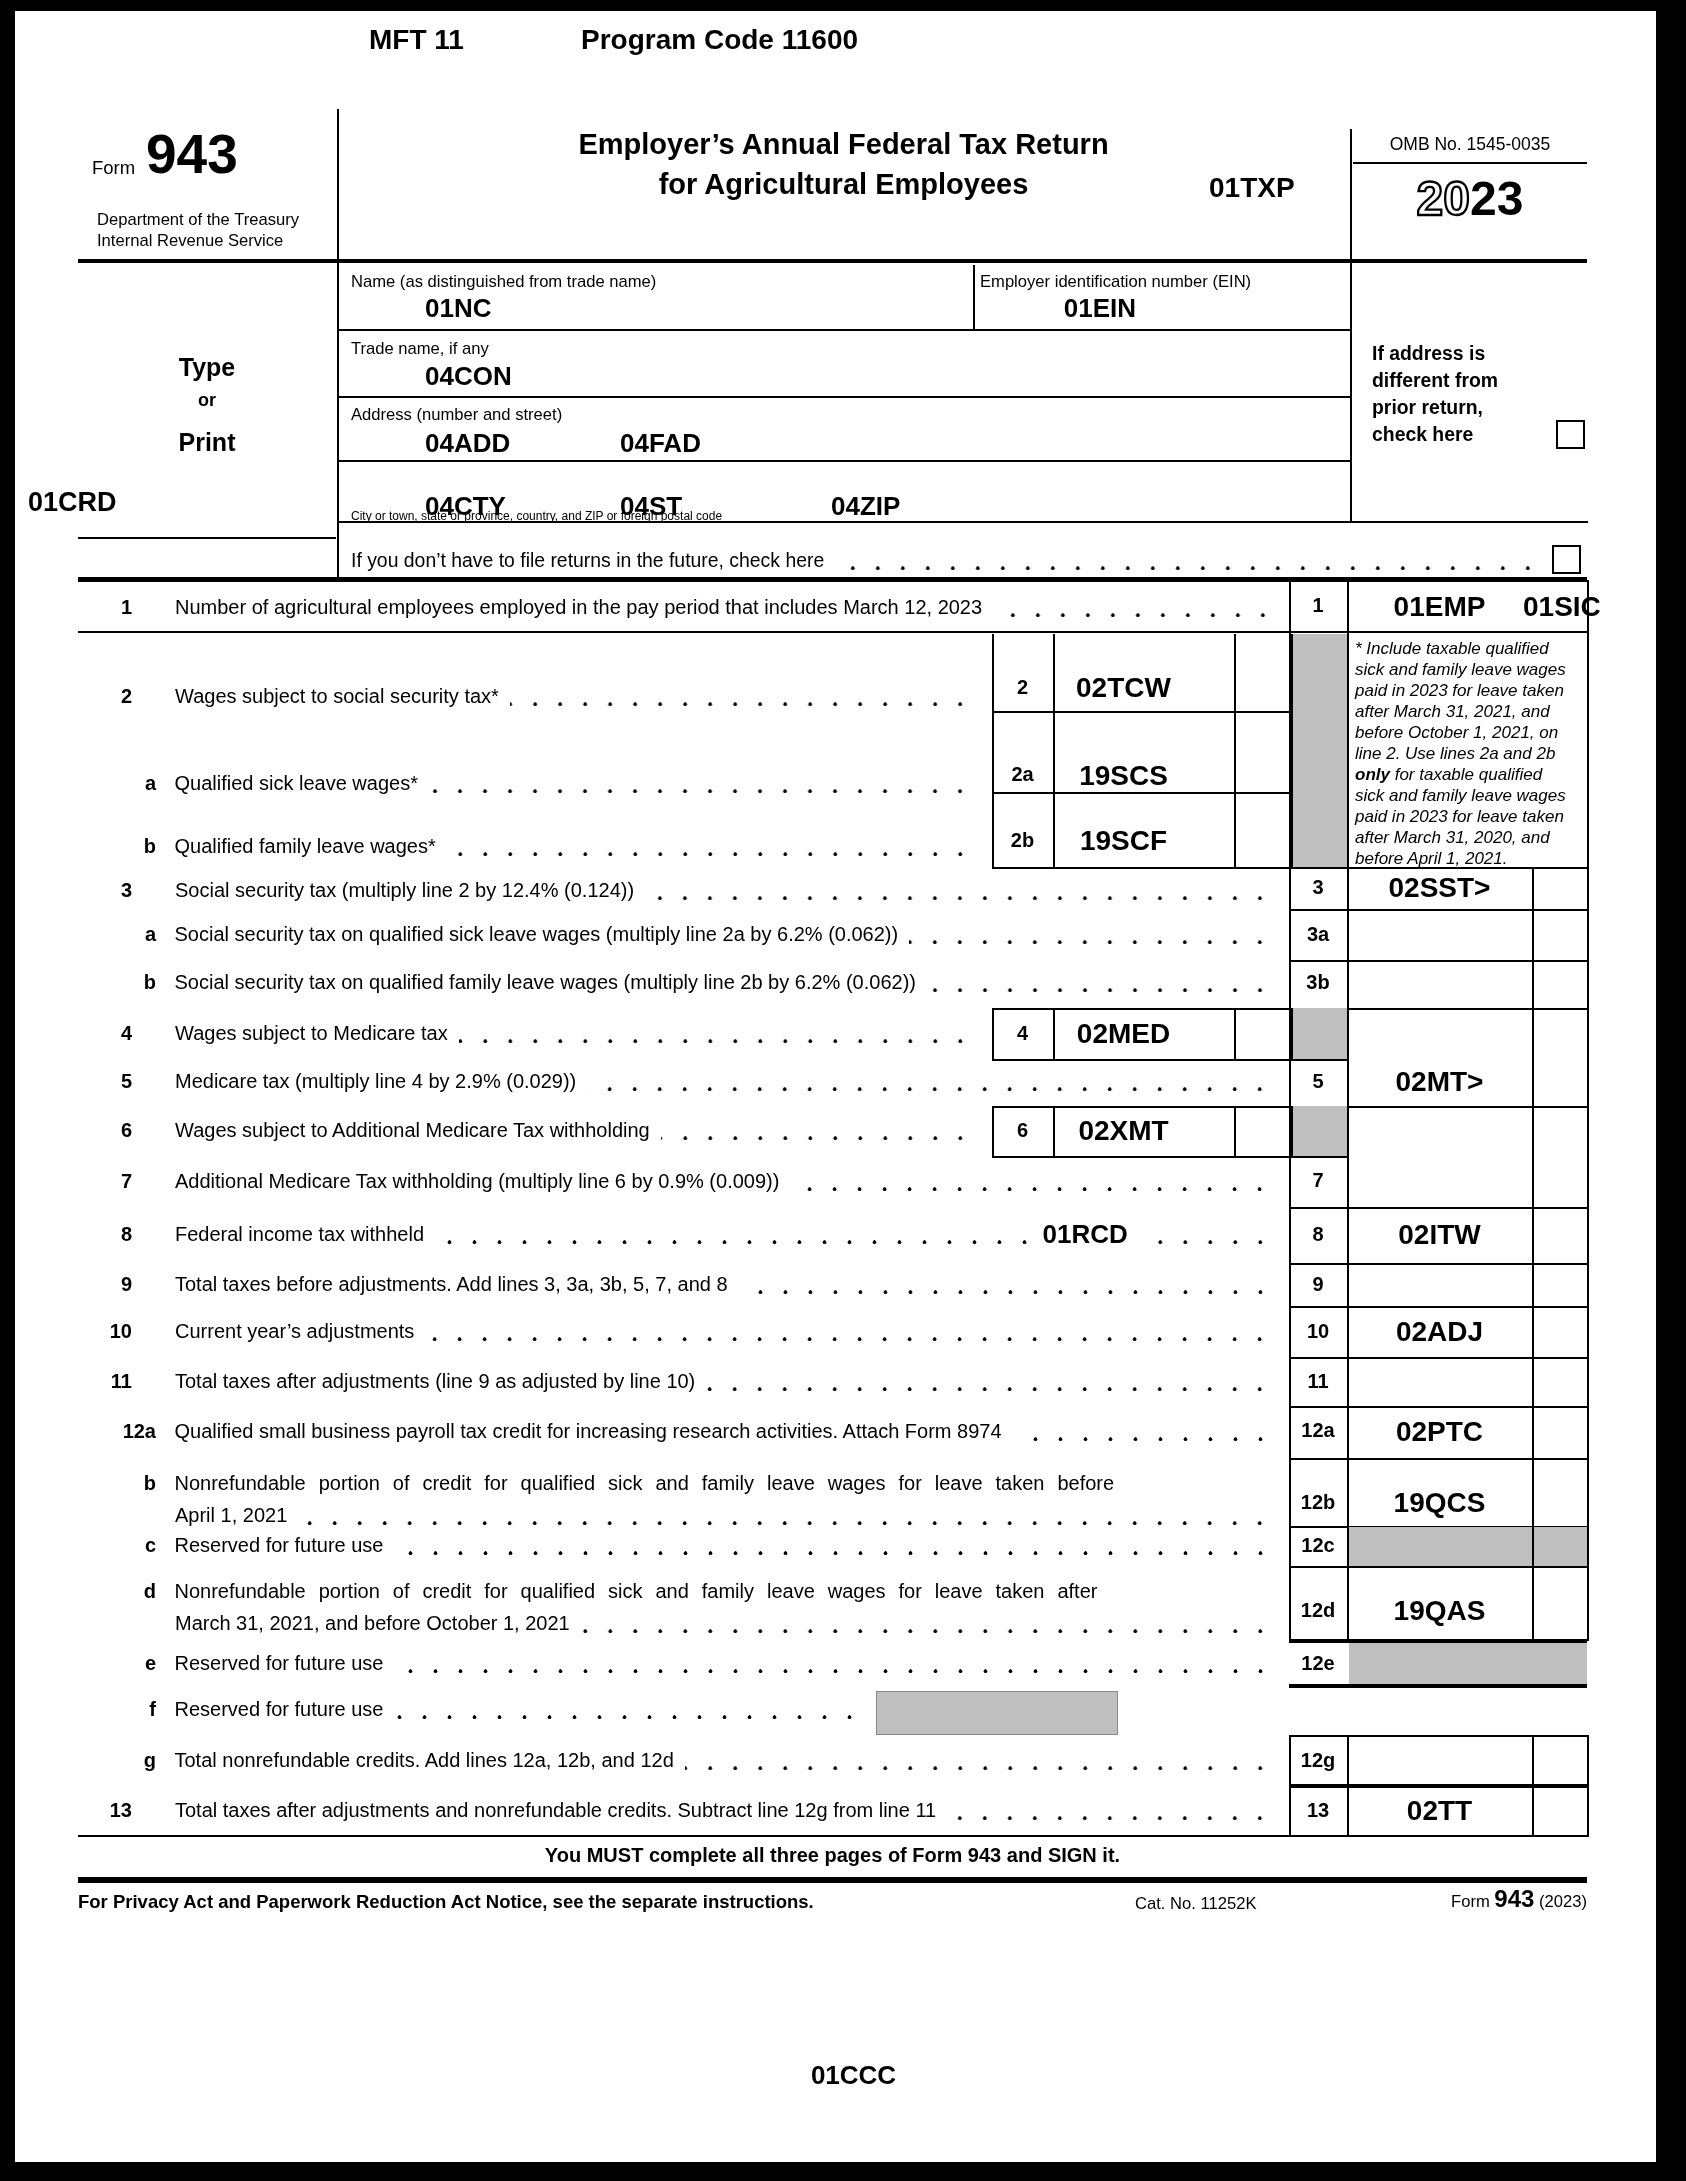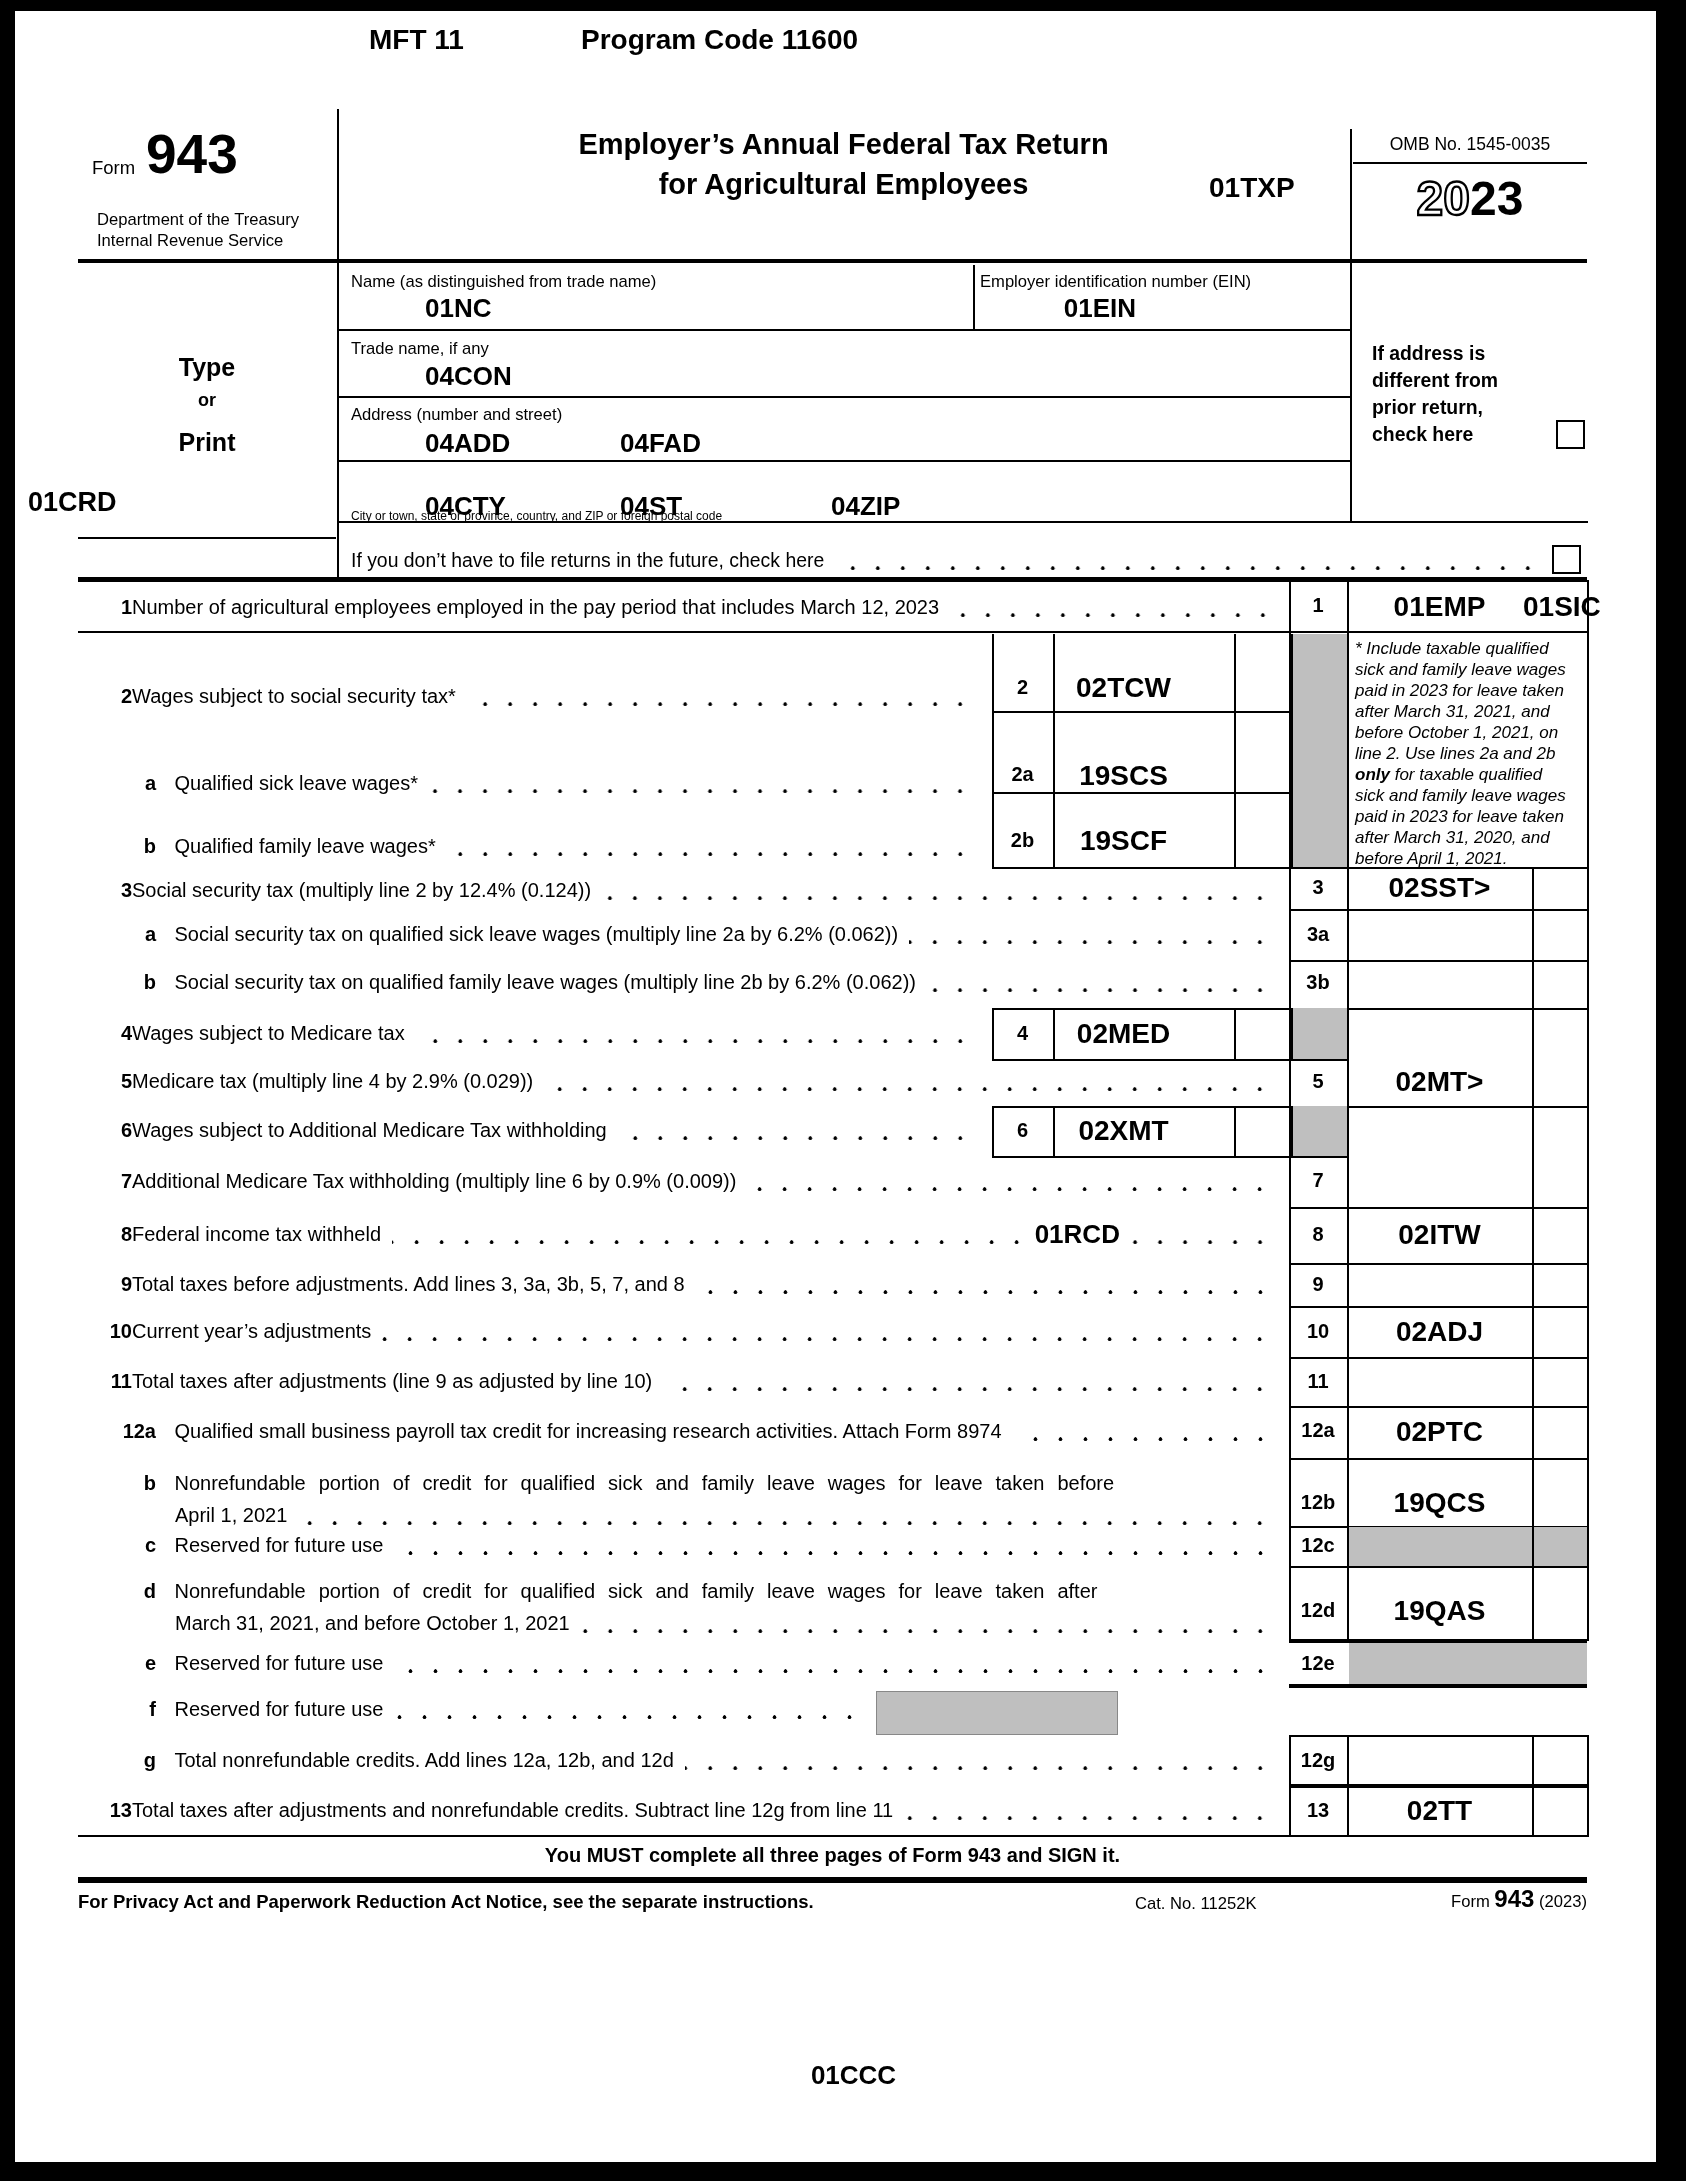--- a/index.html
+++ b/index.html
@@ -9,21 +9,21 @@
   .b{font-weight:bold;}
   .i{font-style:italic;}
   .c{text-align:center;}
   .vl,.hl{position:absolute;background:#000;}
   .gray{position:absolute;background:#bfbfbf;}
   .cb{position:absolute;width:25px;height:25px;border:2.8px solid #000;background:#fff;}
   .row{position:absolute;display:flex;align-items:center;font-size:20px;height:29.5px;}
   .num{flex:none;font-weight:bold;text-align:right;}
   .num.m{width:54px;}
   .num.s{width:78px;}
-  .num.m+.desc{}
+  .num.m+.desc{margin-left:43px;}
   .num.s+.desc{margin-left:18.5px;}
   .desc{flex:none;white-space:nowrap;}
   .ws{word-spacing:7.4px;}
   .dots{flex:1 1 auto;height:4.6px;margin:14.8px 5.5px 0 11px;
         background-image:radial-gradient(circle,#000 0 1.8px,transparent 2.2px);
         background-size:25px 4.6px;background-repeat:repeat-x;background-position:right center;}
   .bx{position:absolute;left:1289px;width:58px;font-weight:bold;font-size:20px;text-align:center;}
   .bxi{position:absolute;left:992px;width:61px;font-weight:bold;font-size:20px;text-align:center;}
   .val{position:absolute;left:1347px;width:185px;font-weight:bold;font-size:28px;text-align:center;}
   .vali{position:absolute;left:1033px;width:181px;font-weight:bold;font-size:28px;text-align:center;}

